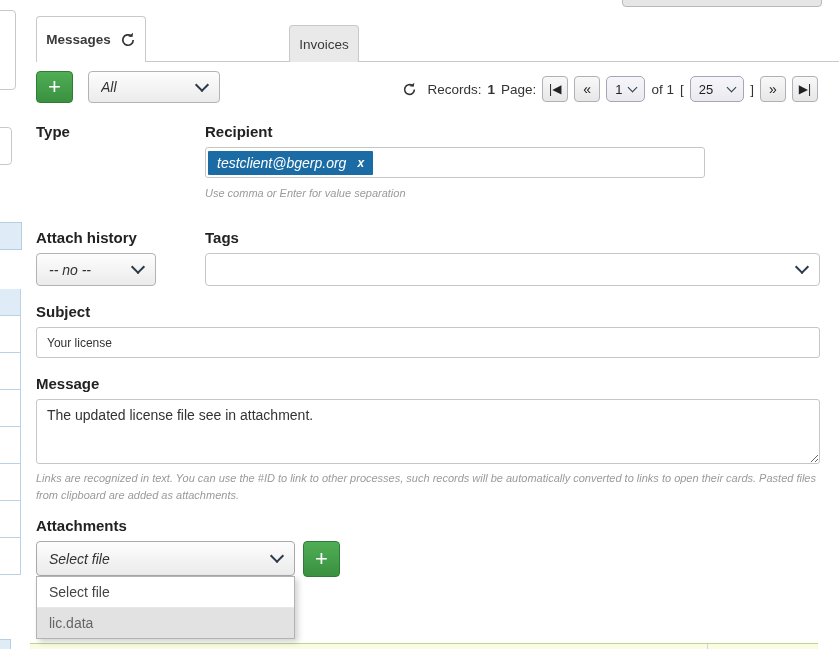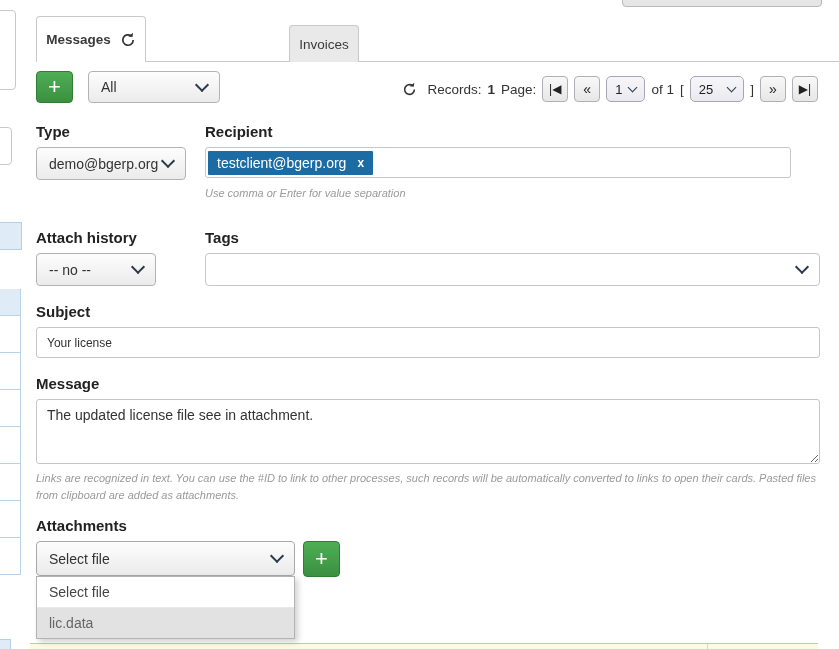--- a/index.html
+++ b/index.html
@@ -25,21 +25,21 @@
   .tab.active{left:36px;top:16px;width:110px;height:46px;background:#fff;z-index:3;font-weight:bold;}
   .tab.t2{left:146px;top:25px;width:143px;height:37px;background:#e9e9e9;z-index:2;}
   .tab.t3{left:289px;top:25px;width:70px;height:37px;background:#e9e9e9;z-index:2;}
 
   
   .btn-green{position:absolute;box-sizing:border-box;display:flex;align-items:center;justify-content:center;
              background:linear-gradient(#4fae55,#3a9040);border:1px solid #2f7d35;border-radius:4px;
              color:#fff;font-size:22px;line-height:1;cursor:pointer;}
   .selbox{position:absolute;box-sizing:border-box;display:flex;align-items:center;
           background:linear-gradient(#fdfdfd,#ebebeb);border:1px solid #b3b3b3;border-radius:4px;
-          font-size:14px;color:#333;padding:0 12px;cursor:pointer;}
+          font-size:14px;color:#333;padding:0 12px;cursor:pointer;font-style:italic;}
   .selbox .lbl{flex:1;white-space:nowrap;overflow:hidden;}
   .chev{width:8px;height:8px;border-right:2px solid #2b3a4a;border-bottom:2px solid #2b3a4a;
         transform:rotate(45deg);margin-top:-5px;flex:none;}
   .chev.small{width:6px;height:6px;border-width:1.6px;margin-top:-3px;}
   .selbox.white{background:#fff;border-color:#c6c6c6;}
 
   
   .pager{position:absolute;right:21px;top:75px;height:28px;display:flex;align-items:center;gap:6px;
          font-size:13.5px;color:#333;}
   .pager .txt{white-space:nowrap;}
@@ -142,27 +142,23 @@
     <span class="psel">
       <span>25</span>
       <span class="chev small" style="margin-left:8px;"></span>
     </span>
     <span class="txt">]</span>
     <span class="pbtn" style="font-size:14px;">»</span>
     <span class="pbtn">▶|</span>
   </div>
 
   <div class="flabel" style="left:36px;top:123px;">Type</div>
-  <div class="selbox" style="left:36px;top:147px;width:150px;height:33px;">
-    <span class="lbl">demo@bgerp.org</span>
-    <span class="chev"></span>
-  </div>
 
   <div class="flabel" style="left:205px;top:123px;">Recipient</div>
-  <div class="tagwrap" style="left:205px;top:147px;width:586px;height:31px;">
+  <div class="tagwrap" style="left:205px;top:147px;width:500px;height:31px;font-style:italic;">
     <span class="tag">
       <span>testclient@bgerp.org</span>
       <span class="x">x</span>
     </span>
   </div>
   <div class="hint" style="left:205px;top:185px;">Use comma or Enter for value separation</div>
 
   <div class="flabel" style="left:36px;top:229px;">Attach history</div>
   <div class="selbox" style="left:36px;top:253px;width:120px;height:33px;">
     <span class="lbl">-- no --</span>

